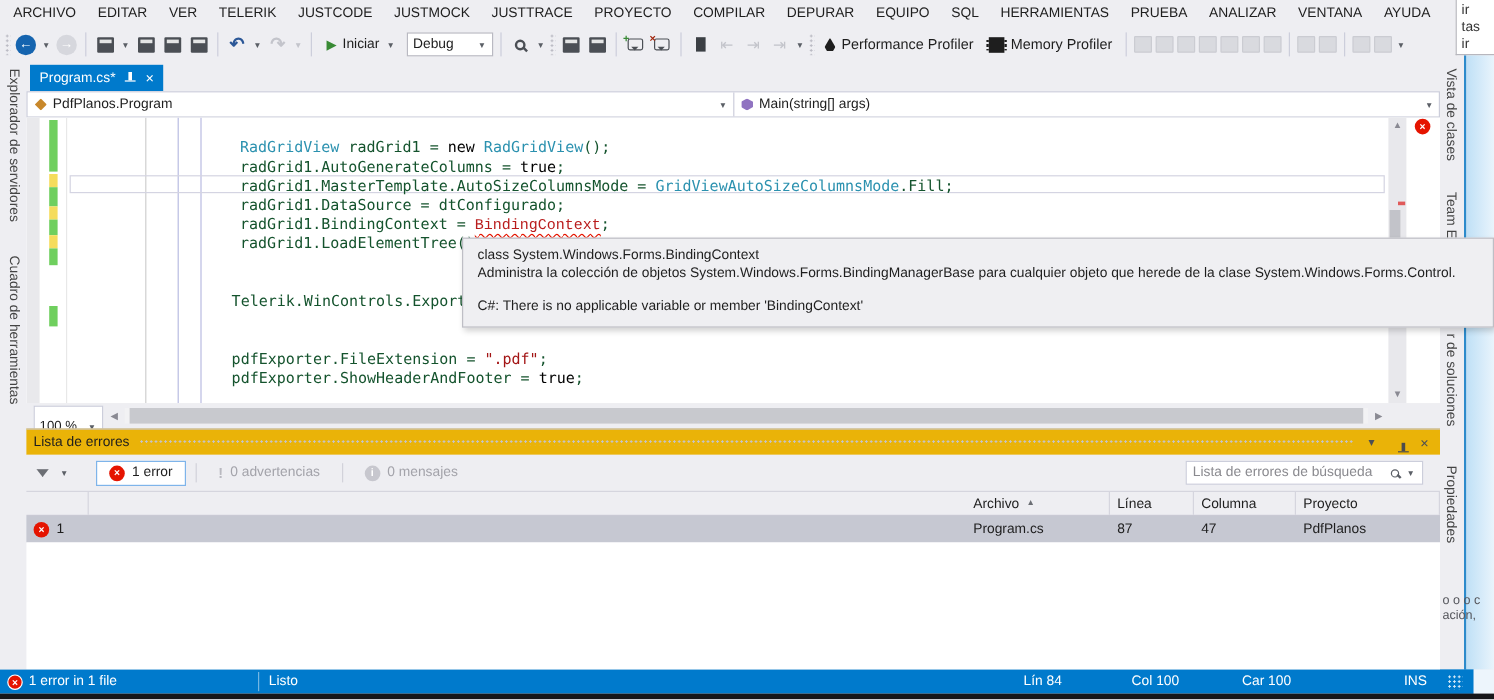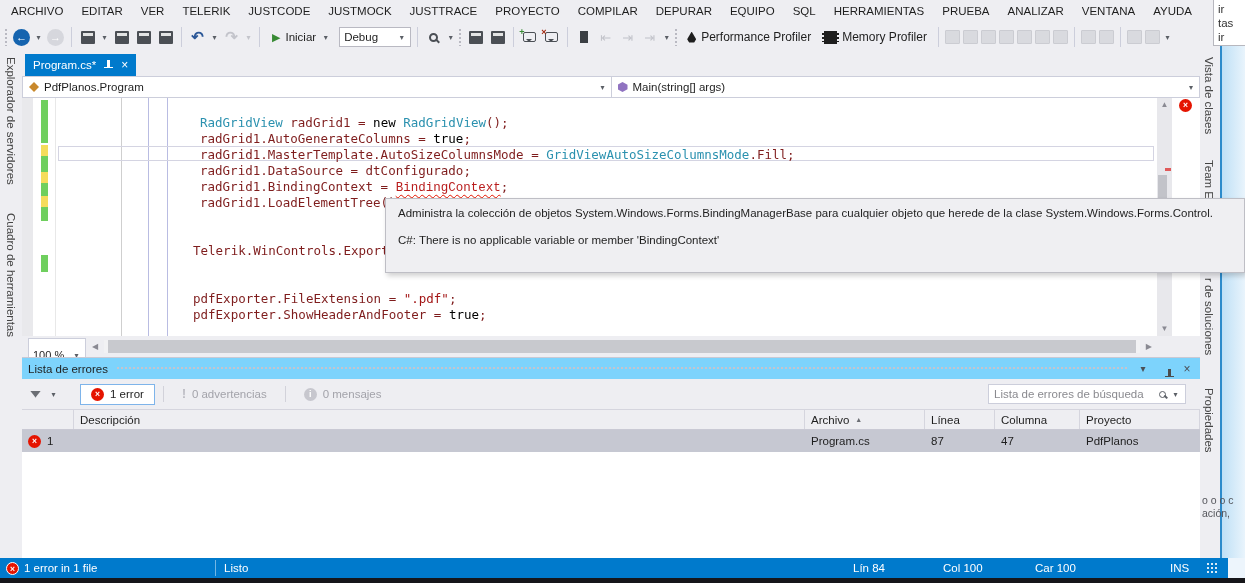--- a/index.html
+++ b/index.html
@@ -71,21 +71,21 @@
   
   .editor { position:absolute; left:22px; top:98px; width:1178px; height:238px; background:#fff; overflow:hidden; }
   .bp-margin { position:absolute; left:0; top:0; width:11px; height:100%; background:#E9E9EC; }
   .gutter-line { position:absolute; left:33px; top:0; width:1px; height:100%; background:#E8E8E8; }
   .chbar { position:absolute; left:19px; width:7px; }
   .chbar.g { background:#6FCF5E; }
   .chbar.y { background:#F5DC5C; }
   .iguide { position:absolute; top:0; width:1px; height:100%; }
   .curline { position:absolute; left:36px; top:48px; width:1096px; height:15px; border:1px solid #D4D4E2; }
   .code-line { position:absolute; font-family:"DejaVu Sans Mono", monospace; font-size:12.5px; line-height:16px; white-space:pre; }
-  .tk-p { color:#7f1d1d; }
+  .tk-p { color:#14532d; }
   .tk-t { color:#2B91AF; }
   .tk-k { color:#000000; }
   .tk-s { color:#A31515; }
   .tk-e { color:#b91c1c; text-decoration:underline wavy #E51400 1px; text-underline-offset:3px;font-family:Liberation Mono, monospace; }
   .vscroll { position:absolute; left:1135px; top:0; width:15px; height:238px; background:#E8E8EC; }
   .vscroll .arr { position:absolute; left:0; width:15px; text-align:center; font-size:8px; color:#8A8A93; }
   .vscroll .thumb { position:absolute; left:1px; top:77px; width:9px; height:26px; background:#C2C3C9; }
   .vscroll .errmark { position:absolute; right:1px; top:70px; width:6px; height:3px; background:#E05A5A; }
   .splitter { position:absolute; left:1136px; top:1px; width:14px; height:14px; font-size:11px; color:#4B4F55;
               text-align:center; line-height:14px; }
@@ -103,21 +103,21 @@
   
   .ebottom { position:absolute; left:22px; top:336px; width:1178px; height:21px; background:#EEEEF2; }
   .zoom-combo { position:absolute; left:6px; top:2px; width:58px; height:17px; background:#fff; border:1px solid #CCCEDB;
                 display:flex; align-items:center; justify-content:space-between; padding:16px 4px; font-size:11px; }
   .hscroll { position:absolute; left:70px; top:3px; width:1060px; height:15px; }
   .hscroll .arr { position:absolute; top:0; font-size:8px; color:#8A8A93; line-height:15px; }
   .hscroll .track { position:absolute; left:12px; right:12px; top:1px; height:13px; background:#F2F2F4; }
   .hscroll .thumb { position:absolute; left:16px; right:16px; top:1px; height:13px; background:#C8C9CE; }
 
   
-  .elist-title { position:absolute; left:22px; top:357px; width:1178px; height:22px; background:#7dd3fc;
+  .elist-title { position:absolute; left:22px; top:357px; width:1178px; height:22px; background:#eab308;
                  border-top:1px solid #C9C9D4; display:flex; align-items:center; padding:0 6px; gap:8px; }
   .dots { flex:1; height:5px; align-self:center;
           background-image:radial-gradient(#C4C4CE 1px, transparent 1.1px); background-size:4px 4px; }
   .tw-icon { font-size:10px; color:#4B4F55; width:14px; text-align:center; }
   .elist-toolbar { position:absolute; left:22px; top:379px; width:1178px; height:30px; background:#EEEEF2;
                    display:flex; align-items:center; padding:0 8px; gap:8px; }
   .funnel { width:11px; height:7px; background:#6B6E74; clip-path:polygon(0 0,100% 0,50% 100%); position:relative; }
   .funnel:after { content:""; position:absolute; left:4.5px; top:6px; width:2px; height:5px; background:#6B6E74; }
   .err-btn { display:flex; align-items:center; gap:6px; background:#fff; border:1px solid #7EB4EA;
              padding:3px 10px; margin-left:14px; }
@@ -345,20 +345,21 @@
     <div class="err-badge small">×</div>
     <div class="vscroll">
       <span class="arr" style="top:2px">▲</span>
       <span class="errmark"></span>
       <span class="thumb"></span>
       <span class="arr" style="top:226px">▼</span>
     </div>
   </div>
 
   <div class="tooltip">
+    <div class="tl">class System.Windows.Forms.BindingContext</div>
     <div class="tl">Administra la colección de objetos System.Windows.Forms.BindingManagerBase para cualquier objeto que herede de la clase System.Windows.Forms.Control.</div>
     <div class="gap"></div>
     <div class="tl">C#: There is no applicable variable or member 'BindingContext'</div>
   </div>
 
   <div class="ebottom">
     <div class="zoom-combo">
       <span>100 %</span>
       <span class="chev">▾</span>
     </div>
@@ -396,23 +397,20 @@
       <span>0 mensajes</span>
     </span>
     <span class="searchbox">
       <span class="ph">Lista de errores de búsqueda</span>
       <span class="mag2"></span>
       <span class="chev">▾</span>
     </span>
   </div>
 
   <div class="elist-header" id="elist-header">
-      <div class="hcell" style="left: 52px; width: 731px;">
-        <span>Descripción</span>
-      </div>
       <div class="hcell" style="left: 783px; width: 120px;">
         <span>Archivo</span>
         <span class="sort-arrow">▲</span>
       </div>
       <div class="hcell" style="left: 903px; width: 70px;">
         <span>Línea</span>
       </div>
       <div class="hcell" style="left: 973px; width: 85px;">
         <span>Columna</span>
       </div>

